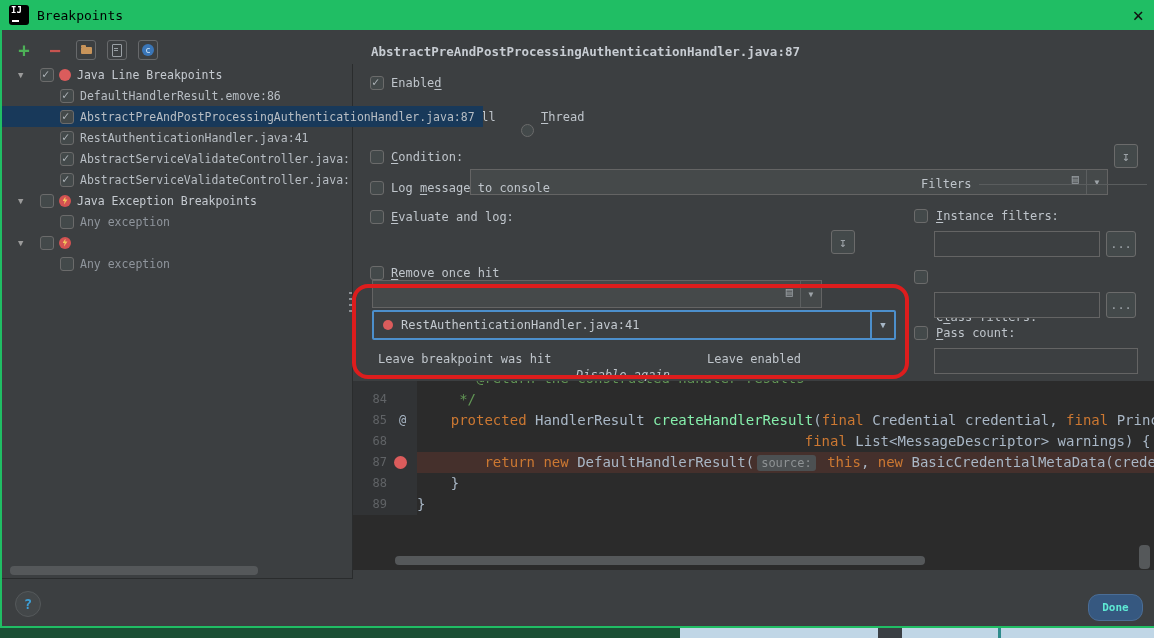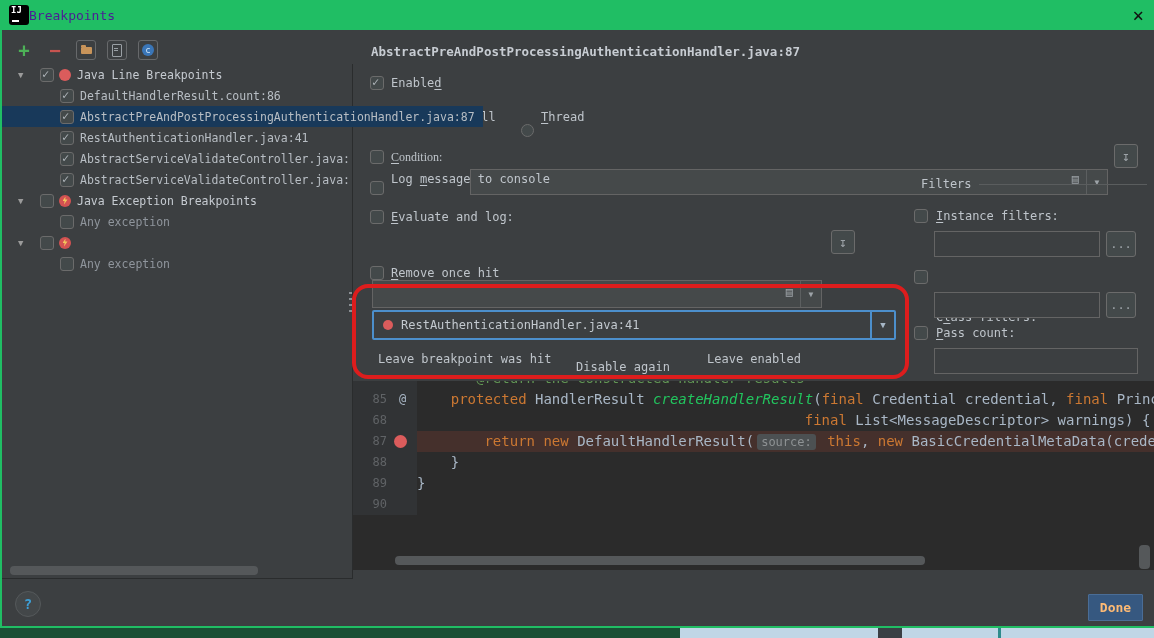--- a/index.html
+++ b/index.html
@@ -6,21 +6,21 @@
   .window{position:relative;width:1154px;height:638px;background:#3c3f41;
     font-family:"DejaVu Sans Mono",monospace;overflow:hidden;color:#bfc5cb;}
   
   .titlebar{position:absolute;left:0;top:0;width:1154px;height:30px;background:#20be64;
     display:flex;align-items:center;}
   .logo{width:20px;height:20px;background:#000;border-radius:3px;margin-left:9px;
     color:#fff;font-size:9px;font-weight:bold;display:flex;align-items:flex-start;justify-content:flex-start;
     padding:0;position:relative;}
   .logo span{margin:0 0 0 2px;}
   .logo i{position:absolute;left:3px;bottom:3px;width:7px;height:2px;background:#fff;}
-  .wtitle{color:#4c1d95;font-size:13px;margin-left:0;}
+  .wtitle{color:#000000;font-size:13px;margin-left:8px;}
   .close{margin-left:auto;margin-right:10px;color:#111;font-size:19px;line-height:19px;cursor:default;}
   
   .wborder-l{position:absolute;left:0;top:30px;width:2px;height:598px;background:#20be64;}
   .wborder-b{position:absolute;left:0;top:626px;width:1154px;height:2px;background:#20be64;}
   .sliver{position:absolute;left:0;top:628px;height:10px;}
   
   .toolbar{position:absolute;left:14px;top:40px;display:flex;gap:11px;align-items:center;}
   .tbtn{width:20px;height:20px;display:flex;align-items:center;justify-content:center;}
   .tb-plus{color:#4db157;font-size:19px;font-weight:bold;}
   .tb-minus{color:#c75450;font-size:19px;font-weight:bold;}
@@ -83,31 +83,31 @@
   .code-lines{position:absolute;left:0;top:-13px;right:0;}
   .code-line{height:21px;display:flex;font-size:14px;line-height:21px;white-space:pre;}
   .gut{width:64px;flex:none;background:#313335;position:relative;}
   .gut .num{position:absolute;left:0;top:0;width:34px;text-align:right;color:#606366;font-size:12px;line-height:21px;}
   .gut .at{position:absolute;left:46px;top:0;color:#a9b7c6;font-size:12px;line-height:21px;}
   .gut .bpdot{position:absolute;left:41px;top:4px;width:13px;height:13px;border-radius:50%;background:#db5c5c;}
   .cbody{flex:1;overflow:hidden;}
   .cbody.hl{background:#45302c;}
   .tk-kw{color:#cc7832;}
   .tk-pln{color:#a9b7c6;}
-  .tk-mth{color:#22c55e;font-style:italic;}
+  .tk-mth{color:#86efac;}
   .tk-cmt{color:#629755;}
   .tk-inlay{background:#4c5052;color:#8e9294;border-radius:3px;padding:1px 4px;font-size:12px;margin:0 3px;}
   
   .thumb{position:absolute;background:#55585a;border-radius:4px;}
   
   .help{width:26px;height:26px;border-radius:50%;background:#434749;border:1px solid #55595b;
     box-sizing:border-box;display:flex;align-items:center;justify-content:center;
     color:#3d9fd6;font-weight:bold;font-size:14px;}
-  .done{background:#365880;border:1px solid #4a6d96;border-radius:1px;color:#fdba74;
-    font-weight:bold;font-size:13px;display:flex;align-items:center;justify-content:center;box-sizing:border-box;}
+  .done{background:#365880;border:1px solid #4a6d96;border-radius:11px;color:#5eead4;
+    font-weight:bold;font-size:11px;display:flex;align-items:center;justify-content:center;box-sizing:border-box;}
   .splitdots{position:absolute;left:349px;top:292px;width:3px;height:22px;
     background:repeating-linear-gradient(#8a8f93 0 2px,transparent 2px 6px);z-index:11;}
 </style>
 </head>
 <body>
 
 <div class="window">
 
   <div class="titlebar">
     <div class="logo">
@@ -135,21 +135,21 @@
 
   <div class="tree" id="tree">
       <div class="tree-row group">
         <span class="arrow">▼</span>
         <span class="cb on"></span>
         <span class="ic-dot"></span>
         <span class="lbl">Java Line Breakpoints</span>
       </div>
       <div class="tree-row">
         <span class="cb on child"></span>
-        <span class="lbl">DefaultHandlerResult.count:86</span>
+        <span class="lbl">DefaultHandlerResult.emove:86</span>
       </div>
       <div class="tree-row selected">
         <span class="cb on child"></span>
         <span class="lbl">AbstractPreAndPostProcessingAuthenticationHandler.java:87</span>
       </div>
       <div class="tree-row">
         <span class="cb on child"></span>
         <span class="lbl">RestAuthenticationHandler.java:41</span>
       </div>
       <div class="tree-row">
@@ -191,49 +191,49 @@
   <div class="abs flabel" style="left:391px;top:76px;">Enable<u>d</u></div>
 
   <div class="abs cb" style="left:370px;top:109px;"></div>
   <div class="abs flabel" style="left:391px;top:110px;"><u>S</u>uspend:</div>
   <div class="abs radio" style="left:455px;top:111px;"></div>
   <div class="abs flabel" style="left:474px;top:110px;"><u>A</u>ll</div>
   <div class="abs radio" style="left:521px;top:111px;"></div>
   <div class="abs flabel" style="left:541px;top:110px;"><u>T</u>hread</div>
 
   <div class="abs cb" style="left:370px;top:150px;"></div>
-  <div class="abs flabel" style="left:391px;top:150px;font-family:Liberation Serif, serif;"><u>C</u>ondition:</div>
+  <div class="abs flabel" style="left:391px;top:150px;"><u>C</u>ondition:</div>
   <div class="abs tfield" style="left:470px;top:143px;width:638px;height:26px;">
     <span class="fico" style="right:28px;">▤</span>
     <span class="fdrop">▼</span>
   </div>
   <div class="abs sqbtn" style="left:1114px;top:144px;">↧</div>
 
   <div class="abs cb" style="left:370px;top:181px;"></div>
-  <div class="abs flabel" style="left:391px;top:172px;">Log <u>m</u>essage to console</div>
+  <div class="abs flabel" style="left:391px;top:181px;">Log <u>m</u>essage to console</div>
 
   <div class="abs cb" style="left:370px;top:210px;"></div>
   <div class="abs flabel" style="left:391px;top:210px;"><u>E</u>valuate and log:</div>
   <div class="abs tfield" style="left:372px;top:228px;width:450px;height:28px;">
     <span class="fico" style="right:28px;top:4px;">▤</span>
     <span class="fdrop">▼</span>
   </div>
   <div class="abs sqbtn" style="left:831px;top:230px;">↧</div>
 
   <div class="abs cb" style="left:370px;top:266px;"></div>
   <div class="abs flabel" style="left:391px;top:266px;"><u>R</u>emove once hit</div>
 
   <div class="abs combo" style="left:372px;top:310px;width:524px;height:30px;">
     <span class="bdot"></span>
     <span class="cval">RestAuthenticationHandler.java:41</span>
     <span class="carrow">▼</span>
   </div>
   <div class="abs flabel" style="left:378px;top:352px;">Leave breakpoint was hit</div>
   <div class="abs radio on" style="left:557px;top:353px;"></div>
-  <div class="abs flabel" style="left:576px;top:360px;">Disable again</div>
+  <div class="abs flabel" style="left:576px;top:368px;font-style:italic;">Disable again</div>
   <div class="abs radio" style="left:688px;top:353px;"></div>
   <div class="abs flabel" style="left:707px;top:352px;">Leave enabled</div>
 
   <div class="abs redbox" style="left:352px;top:284px;width:557px;height:95px;"></div>
   <div class="splitdots"></div>
 
   <div class="abs flabel" style="left:921px;top:177px;">Filters</div>
   <div class="abs gline" style="left:979px;top:184px;width:168px;"></div>
 
   <div class="abs cb" style="left:914px;top:209px;"></div>
@@ -246,26 +246,26 @@
   <div class="abs ffield" style="left:934px;top:292px;width:166px;height:26px;"></div>
   <div class="abs browse" style="left:1106px;top:292px;">...</div>
 
   <div class="abs cb" style="left:914px;top:326px;"></div>
   <div class="abs flabel" style="left:936px;top:326px;"><u>P</u>ass count:</div>
   <div class="abs ffield" style="left:934px;top:348px;width:204px;height:26px;"></div>
 
   <div class="code">
     <div class="code-lines" id="codelines">
         <div class="code-line"><div class="gut"><span class="num"></span></div><div class="cbody"><span class="tk-cmt">     * @return the constructed handler results</span></div></div>
+        <div class="code-line"><div class="gut"><span class="num">84</span></div><div class="cbody"><span class="tk-cmt">     */</span></div></div>
         <div class="code-line"><div class="gut"><span class="num">85</span><span class="at">@</span></div><div class="cbody"><span class="tk-pln">    </span><span class="tk-kw">protected </span><span class="tk-pln">HandlerResult </span><span class="tk-mth">createHandlerResult</span><span class="tk-pln">(</span><span class="tk-kw">final </span><span class="tk-pln">Credential credential, </span><span class="tk-kw">final </span><span class="tk-pln">Principal principal,</span></div></div>
         <div class="code-line"><div class="gut"><span class="num">68</span></div><div class="cbody"><span class="tk-pln">                                              </span><span class="tk-kw">final </span><span class="tk-pln">List&lt;MessageDescriptor&gt; warnings) {</span></div></div>
         <div class="code-line"><div class="gut"><span class="num">87</span><span class="bpdot"></span></div><div class="cbody hl"><span class="tk-pln">        </span><span class="tk-kw">return new </span><span class="tk-pln">DefaultHandlerResult(</span><span class="tk-inlay">source:</span><span class="tk-pln"> </span><span class="tk-kw">this</span><span class="tk-pln">, </span><span class="tk-kw">new </span><span class="tk-pln">BasicCredentialMetaData(credential)</span></div></div>
         <div class="code-line"><div class="gut"><span class="num">88</span></div><div class="cbody"><span class="tk-pln">    }</span></div></div>
         <div class="code-line"><div class="gut"><span class="num">89</span></div><div class="cbody"><span class="tk-pln">}</span></div></div>
-        <div class="code-line"><div class="gut"><span class="num">90</span></div><div class="cbody"></div></div>
       </div>
   </div>
   <div class="thumb" style="left:395px;top:556px;width:530px;height:9px;"></div>
   <div class="thumb" style="left:1139px;top:545px;width:11px;height:24px;"></div>
   <div class="thumb" style="left:10px;top:566px;width:248px;height:9px;"></div>
 
   <div class="abs help" style="left:15px;top:591px;">?</div>
   <div class="abs done" style="left:1088px;top:594px;width:55px;height:27px;">Done</div>
 
   <div class="wborder-b"></div>

